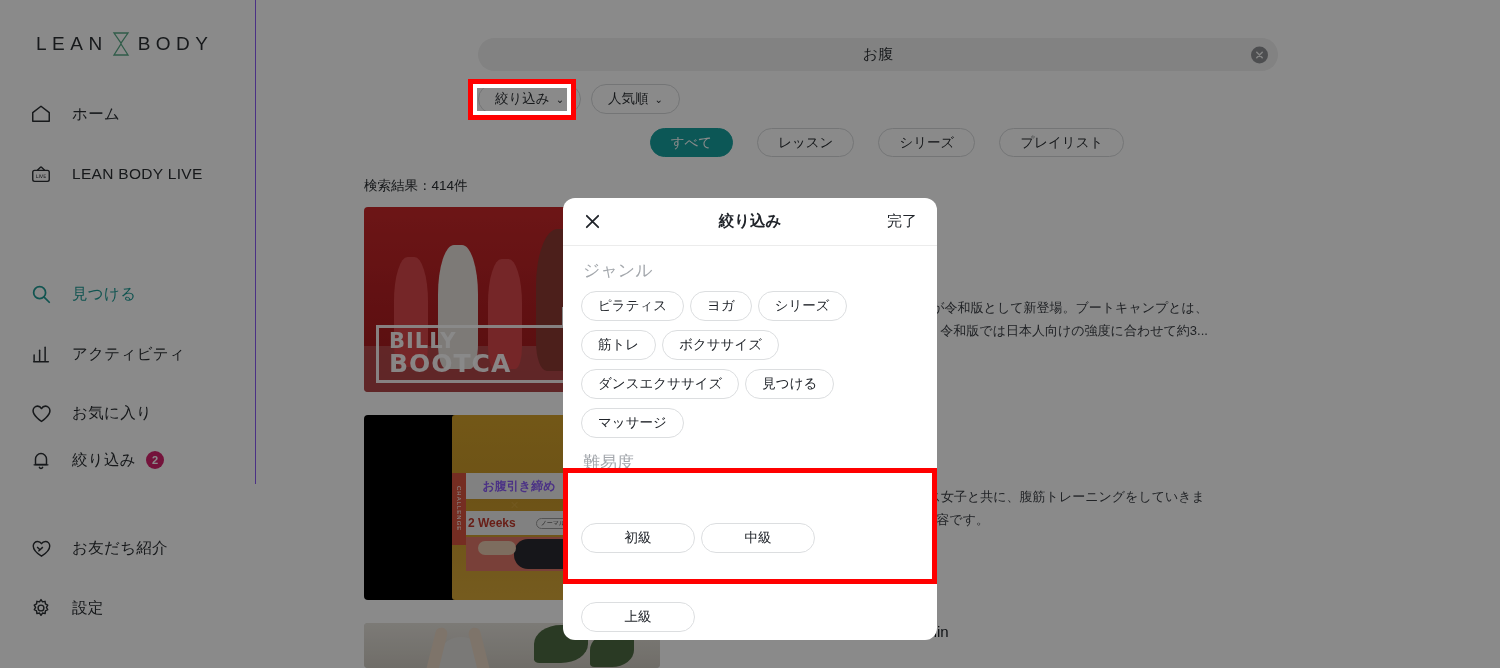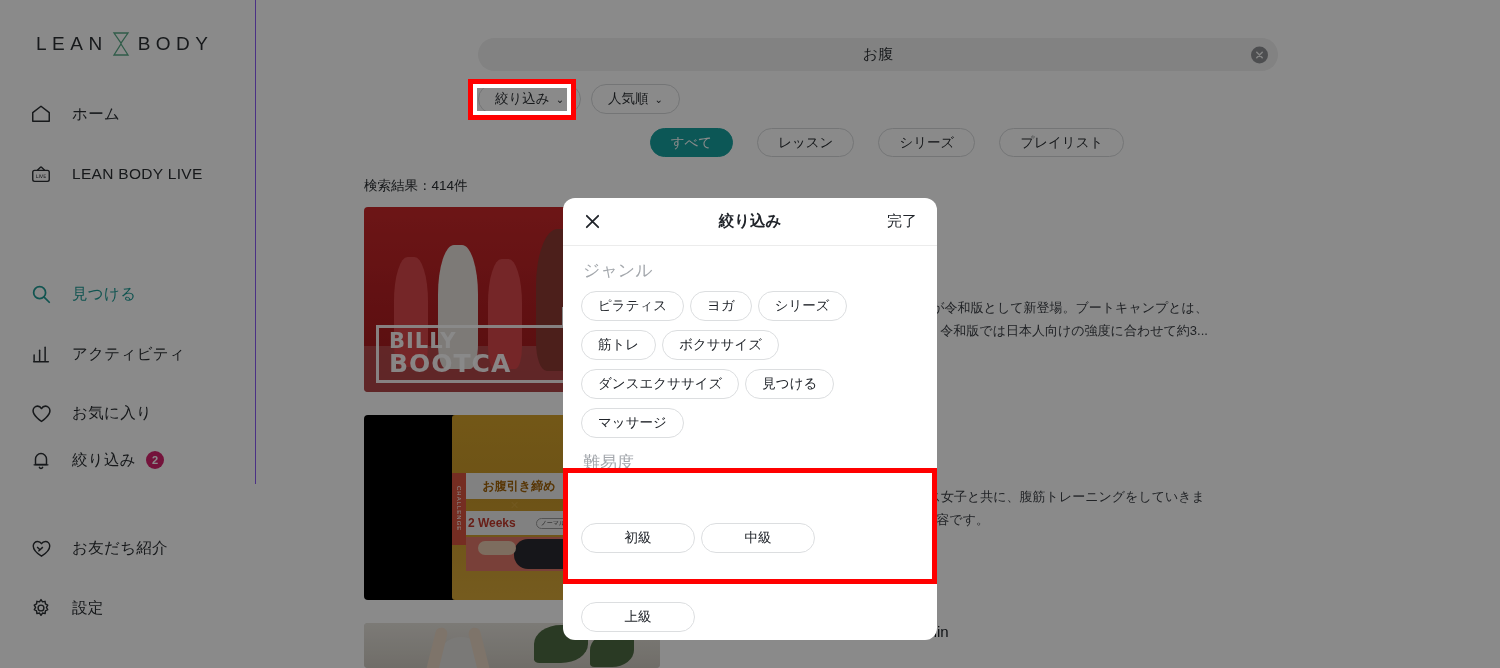--- a/index.html
+++ b/index.html
@@ -111,21 +111,21 @@
     letter-spacing: 1px; font-family: "DejaVu Sans", sans-serif;
   }
   .tb1 .stamp .l2 { font-size: 25px; }
 
   
   .tb2 { background: #000; display:flex; align-items:center; justify-content:center; }
   .tb2 .inner { width: 120px; height: 185px; background: linear-gradient(180deg,#d4a22b 0%,#c9982a 45%,#d9a93a 100%); position: relative; border-radius:3px; overflow:hidden;}
   .tb2 .side { position:absolute; left:0; top:58px; width:14px; height:72px; background:#d9533f;
     color:#fff; font-size:6px; letter-spacing:1px; writing-mode: vertical-rl; display:flex; align-items:center; justify-content:center;}
   .tb2 .b1, .tb2 .b2 { position:absolute; left:14px; width:106px; background:#efefef; display:flex; align-items:center; justify-content:center;}
-  .tb2 .b1 { top:58px; height:26px; font-size:12px; font-weight:700; color:#a16207;font-family:Liberation Serif, serif;}
+  .tb2 .b1 { top:58px; height:26px; font-size:12px; font-weight:700; color:#8b5cf6;font-family:Liberation Serif, serif;}
   .tb2 .b2 { top:96px; height:24px; font-size:12px; font-weight:800; color:#c0392b; gap:20px;}
   .tb2 .b2 .nm { font-size:6px; border:1px solid #999; border-radius:7px; padding:0 4px; color:#444; font-weight:400;}
   .tb2 .x { position:absolute; left:58px; top:84px; font-size:11px; color:#d3a43b;}
   .tb2 .mat { position:absolute; left:14px; top:122px; width:106px; height:34px; background:#e0776a;}
   .tb2 .leg { position:absolute; left:62px; top:124px; width:58px; height:30px; background:#2a2a30; border-radius:14px 0 0 14px;}
   .tb2 .arm { position:absolute; left:26px; top:126px; width:38px; height:14px; background:#e8c9b0; border-radius:7px;}
 
   
   .tb3 { background: #d9d6cf; position:relative; overflow:hidden;}
   .tb3 .wall { position:absolute; inset:0; background: linear-gradient(180deg,#e5e2db,#cfcac1); }

